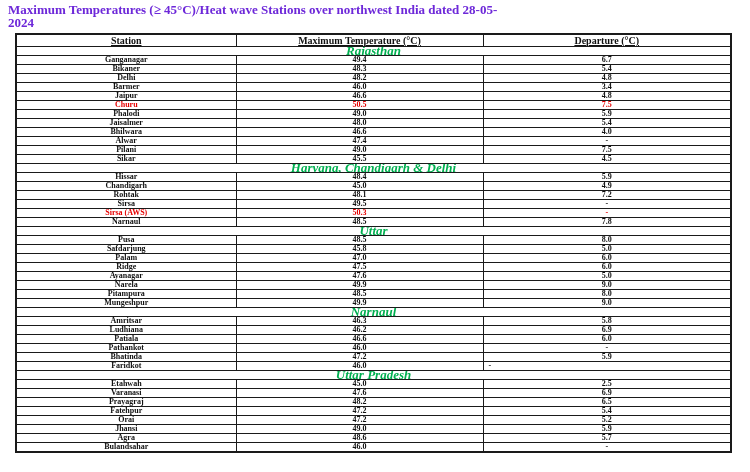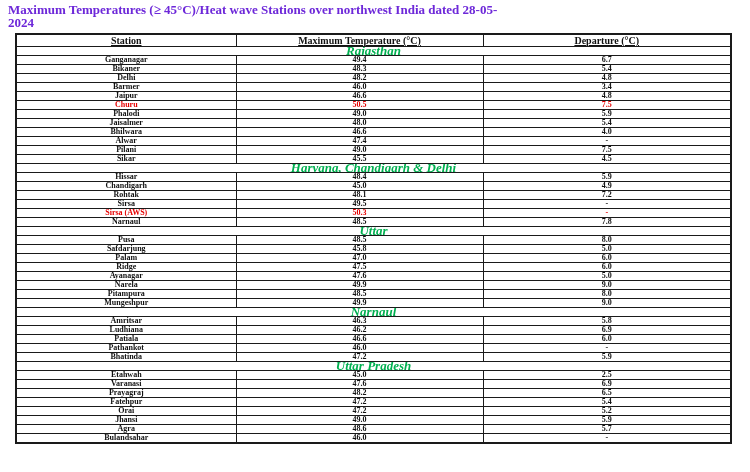--- a/index.html
+++ b/index.html
@@ -235,20 +235,25 @@
       <tr>
         <td>Pathankot</td>
         <td>46.0</td>
         <td>-</td>
       </tr>
       <tr>
         <td>Bhatinda</td>
         <td>47.2</td>
         <td>5.9</td>
       </tr>
+      <tr>
+        <td>Faridkot</td>
+        <td>46.0</td>
+        <td class="align-left">-</td>
+      </tr>
       <tr class="section-row">
         <td colspan="3">Uttar Pradesh</td>
       </tr>
       <tr>
         <td>Etahwah</td>
         <td>45.0</td>
         <td>2.5</td>
       </tr>
       <tr>
         <td>Varanasi</td>

